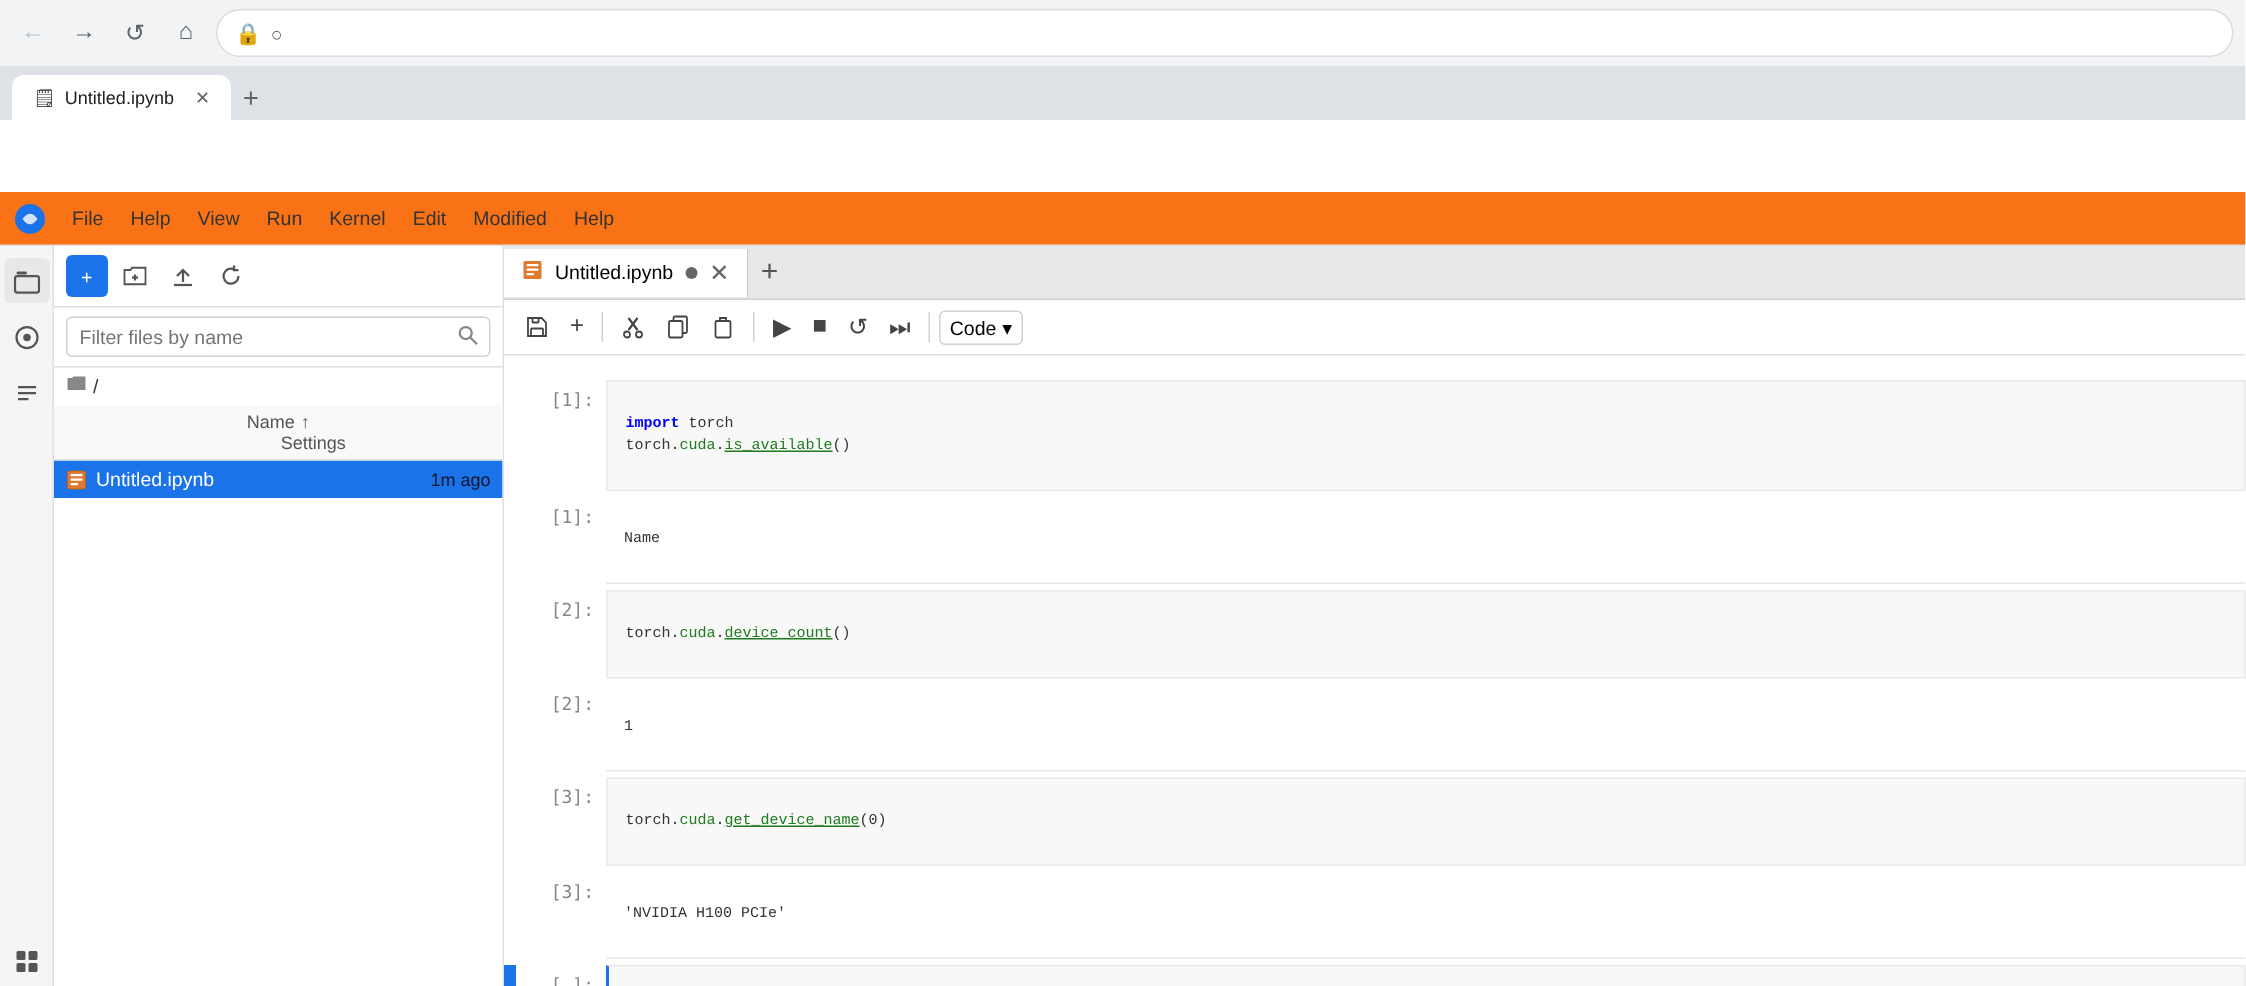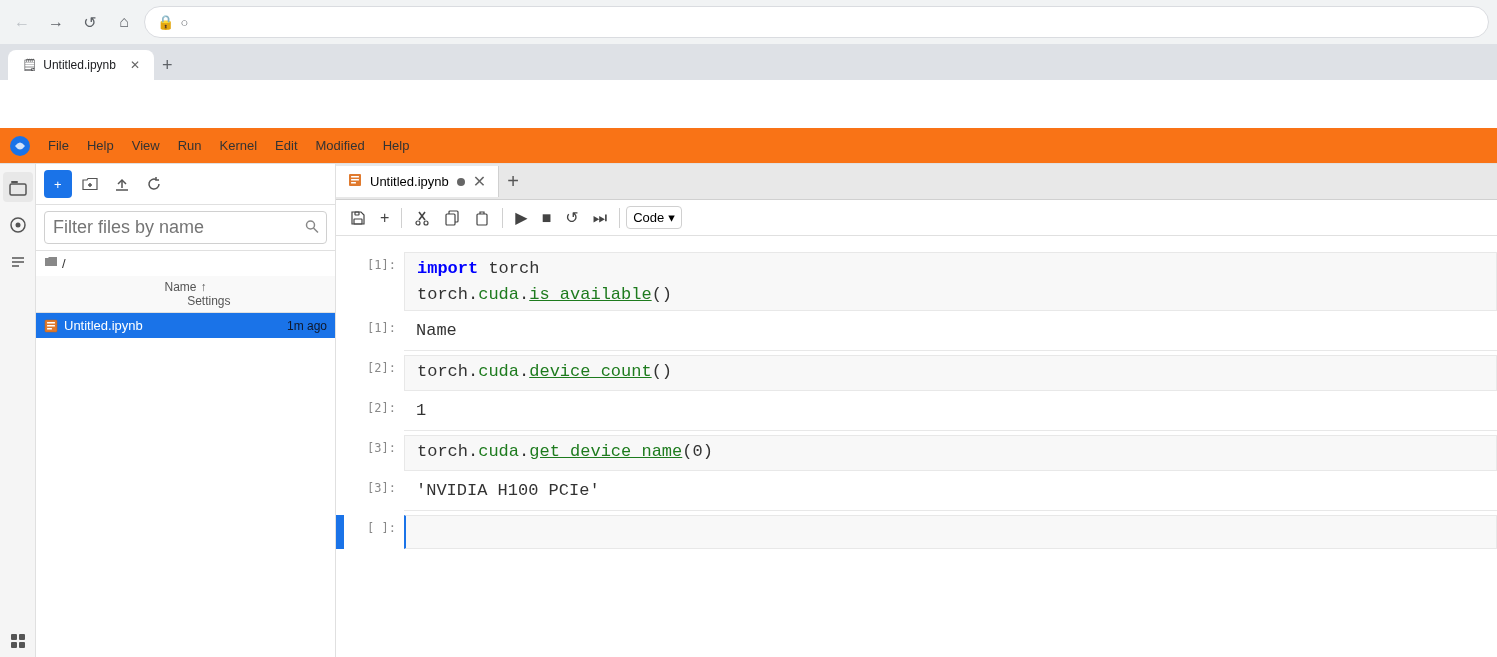--- a/index.html
+++ b/index.html
@@ -35,21 +35,21 @@
     
     .file-panel { width: 300px; background: #fff; border-right: 1px solid #e0e0e0; display: flex; flex-direction: column; }
 
     
     .file-toolbar { display: flex; align-items: center; padding: 6px 8px; gap: 4px; border-bottom: 1px solid #e0e0e0; }
     .file-toolbar-btn { background: none; border: none; cursor: pointer; padding: 4px; border-radius: 4px; color: #555; font-size: 16px; display: flex; align-items: center; justify-content: center; width: 28px; height: 28px; }
     .new-folder-btn { background: #1a73e8; color: #fff; border: none; cursor: pointer; padding: 4px 10px; border-radius: 4px; font-size: 13px; font-weight: 500; display: flex; align-items: center; gap: 4px; height: 28px; }
 
     
     .filter-input-wrap { padding: 6px 8px; border-bottom: 1px solid #e0e0e0; position: relative; }
-    .filter-input { width: 100%; border: 1px solid #d0d0d0; border-radius: 4px; padding: 5px 28px 5px 8px; font-size: 18px; outline: none; }
+    .filter-input { width: 100%; border: 1px solid #d0d0d0; border-radius: 4px; padding: 5px 28px 5px 8px; font-size: 13px; outline: none; }
     .filter-search-icon { position: absolute; right: 16px; top: 50%; transform: translateY(-50%); color: #888; font-size: 14px; }
 
     
     .file-breadcrumb { display: flex; align-items: center; padding: 4px 8px; gap: 4px; font-size: 13px; color: #333; }
     .folder-icon { font-size: 14px; }
 
     
     .file-list-header { display: flex; align-items: center; padding: 4px 8px; border-bottom: 1px solid #e0e0e0; background: #f9f9f9; font-size: 12px; color: #555; font-weight: 500; flex-direction: column; }
     .file-list-header .col-name { flex: 1; cursor: pointer; display: flex; align-items: center; gap: 4px; }
     .file-list-header .col-modified { width: 90px; text-align: right; }
@@ -80,21 +80,21 @@
     .cell-type-select { border: 1px solid #d0d0d0; border-radius: 4px; padding: 3px 6px; font-size: 13px; background: #fff; cursor: pointer; display: flex; align-items: center; gap: 4px; }
 
     
     .notebook-content { flex: 1; overflow-y: auto; background: #fff; padding: 16px 0; }
 
     
     .cell { display: flex; margin-bottom: 4px; }
     .cell-indicator { width: 8px; background: transparent; flex-shrink: 0; }
     .cell-indicator.active { background: #1a73e8; }
     .cell-label { width: 60px; text-align: right; padding-right: 8px; font-size: 12px; color: #888; font-family: monospace; padding-top: 6px; flex-shrink: 0; }
-    .cell-content { flex: 1; background: #f8f8f8; border: 1px solid #e8e8e8; padding: 3px 12px; font-family: 'Courier New', monospace; font-size: 17px; line-height: 1.5; min-height: 36px; }
+    .cell-content { flex: 1; background: #f8f8f8; border: 1px solid #e8e8e8; padding: 21px 12px; font-family: 'Courier New', monospace; font-size: 10px; line-height: 1.5; min-height: 36px; }
     .cell-content.output { background: #fff; border: none; border-bottom: 1px solid #e8e8e8; color: #333; }
     .cell-content.input { color: #333; }
     .cell-content.active-input { border-left: 2px solid #1a73e8; }
 
     
     .kw { color: #0000ff; font-weight: bold; }
     .fn { color: #1e7b1e; }
     .attr { color: #1e7b1e; text-decoration: underline; }
 
     

